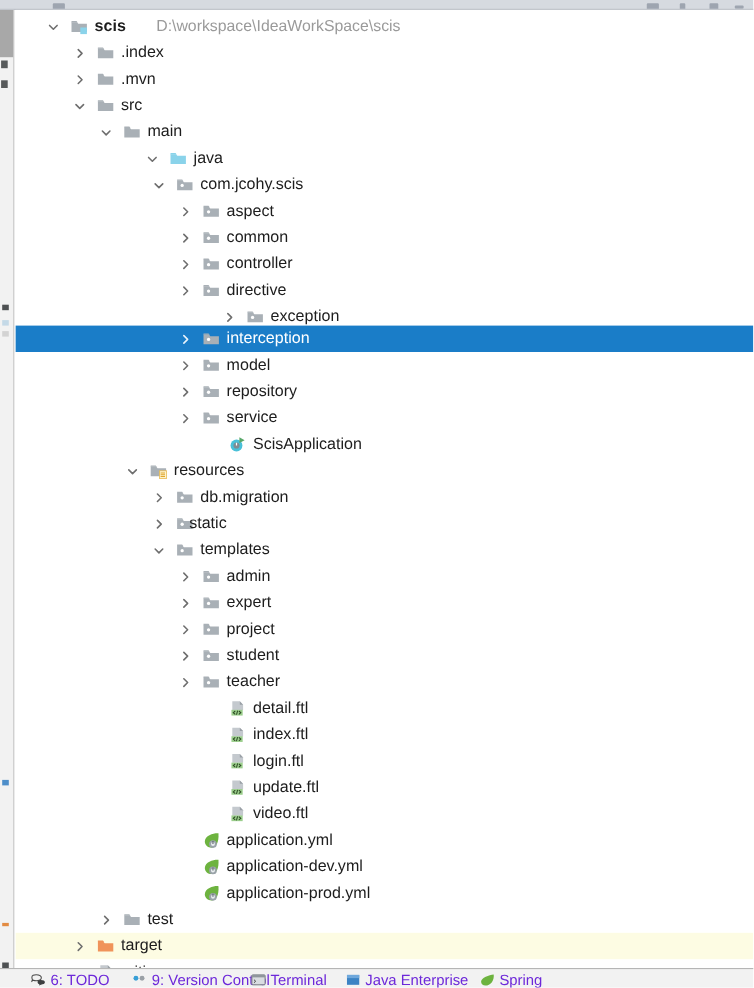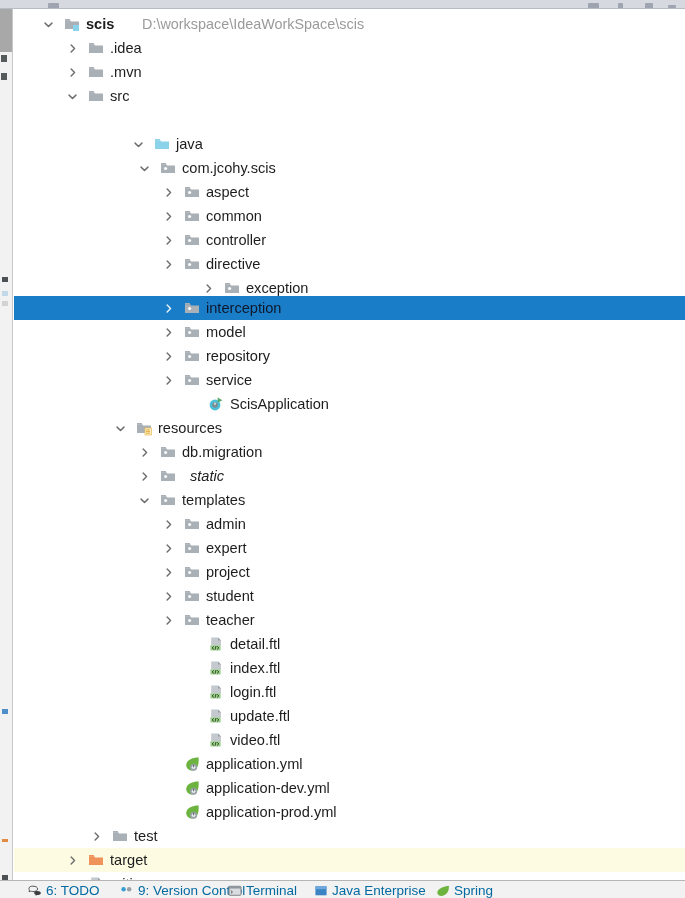--- a/index.html
+++ b/index.html
@@ -82,21 +82,21 @@
     display: flex;
     align-items: center;
     white-space: nowrap;
     font-size: 14.5px;
     color: #1d1d1d;
     cursor: default;
     width: 671px;
   }
   .row.selected {
     background: #1a7dc8;
-    color: #0f172a;
+    color: #ffffff;
   }
   .row.highlight {
     background: #fdfce3;
   }
 
   .twisty {
     position: absolute;
     width: 16px; height: 16px;
     display: flex;
     align-items: center;
@@ -132,21 +132,21 @@
     overflow: hidden;
   }
   .bb-item {
     position: absolute;
     top: 1px;
     height: 17px;
     display: flex;
     align-items: center;
     gap: 4px;
     font-size: 13.5px;
-    color: #0369a1;
+    color: #6d28d9;
     white-space: nowrap;
   }
   .bb-ic { width: 14px; height: 12px; display:block; flex: 0 0 auto; }
 </style>
 </head>
 <body>
 
 <div id="app">
 
   <div class="top-strip">
@@ -191,21 +191,21 @@
           <svg viewBox="0 0 16 16" width="11" height="11">
             <path d="M6 3 L11 8 L6 13" fill="none" stroke="#6e6e6e" stroke-width="2.1" stroke-linecap="round" stroke-linejoin="round"></path>
           </svg>
         </span>
         <span class="ic" style="left: 74px;"><svg viewBox="0 0 16 16" width="16" height="16">
             <g>
               <path d="M1 4.2 L1 13 L15 13 L15 5.6 L7.2 5.6 L6 4.2 Z" fill="#a9b0b6"></path>
               <path d="M1 3.1 L5.6 3.1 L6.6 4.4 L1 4.4 Z" fill="#a9b0b6"></path>
             </g>
           </svg></span>
-        <span class="lbl" style="left: 96px;">.idea</span>
+        <span class="lbl" style="left: 96px;">.index</span>
       </div>
       <div class="row" style="position: absolute; top: 51px; left: 0px;">
         <span class="twisty" style="left: 50px;">
           <svg viewBox="0 0 16 16" width="11" height="11">
             <path d="M6 3 L11 8 L6 13" fill="none" stroke="#6e6e6e" stroke-width="2.1" stroke-linecap="round" stroke-linejoin="round"></path>
           </svg>
         </span>
         <span class="ic" style="left: 74px;"><svg viewBox="0 0 16 16" width="16" height="16">
             <g>
               <path d="M1 4.2 L1 13 L15 13 L15 5.6 L7.2 5.6 L6 4.2 Z" fill="#a9b0b6"></path>
@@ -220,20 +220,34 @@
             <path d="M3 6 L8 11 L13 6" fill="none" stroke="#6e6e6e" stroke-width="2.1" stroke-linecap="round" stroke-linejoin="round"></path>
           </svg>
         </span>
         <span class="ic" style="left: 74px;"><svg viewBox="0 0 16 16" width="16" height="16">
             <g>
               <path d="M1 4.2 L1 13 L15 13 L15 5.6 L7.2 5.6 L6 4.2 Z" fill="#a9b0b6"></path>
               <path d="M1 3.1 L5.6 3.1 L6.6 4.4 L1 4.4 Z" fill="#a9b0b6"></path>
             </g>
           </svg></span>
         <span class="lbl" style="left: 96px;">src</span>
+      </div>
+      <div class="row" style="position: absolute; top: 99px; left: 0px;">
+        <span class="twisty" style="left: 74px;">
+          <svg viewBox="0 0 16 16" width="11" height="11">
+            <path d="M3 6 L8 11 L13 6" fill="none" stroke="#6e6e6e" stroke-width="2.1" stroke-linecap="round" stroke-linejoin="round"></path>
+          </svg>
+        </span>
+        <span class="ic" style="left: 98px;"><svg viewBox="0 0 16 16" width="16" height="16">
+            <g>
+              <path d="M1 4.2 L1 13 L15 13 L15 5.6 L7.2 5.6 L6 4.2 Z" fill="#a9b0b6"></path>
+              <path d="M1 3.1 L5.6 3.1 L6.6 4.4 L1 4.4 Z" fill="#a9b0b6"></path>
+            </g>
+          </svg></span>
+        <span class="lbl" style="left: 120px;">main</span>
       </div>
       <div class="row" style="position: absolute; top: 123px; left: 0px; margin-left: 18px;">
         <span class="twisty" style="left: 98px;">
           <svg viewBox="0 0 16 16" width="11" height="11">
             <path d="M3 6 L8 11 L13 6" fill="none" stroke="#6e6e6e" stroke-width="2.1" stroke-linecap="round" stroke-linejoin="round"></path>
           </svg>
         </span>
         <span class="ic" style="left: 122px;"><svg viewBox="0 0 16 16" width="16" height="16">
             <g>
               <path d="M1 4.2 L1 13 L15 13 L15 5.6 L7.2 5.6 L6 4.2 Z" fill="#8ad3ea"></path>
@@ -438,21 +452,21 @@
             <path d="M6 3 L11 8 L6 13" fill="none" stroke="#6e6e6e" stroke-width="2.1" stroke-linecap="round" stroke-linejoin="round"></path>
           </svg>
         </span>
         <span class="ic" style="left: 146px;"><svg viewBox="0 0 16 16" width="16" height="16">
             <g>
               <path d="M1 4.2 L1 13 L15 13 L15 5.6 L7.2 5.6 L6 4.2 Z" fill="#a9b0b6"></path>
               <path d="M1 3.1 L5.6 3.1 L6.6 4.4 L1 4.4 Z" fill="#a9b0b6"></path>
             </g>
             <circle cx="5.6" cy="8.6" r="1.5" fill="#ffffff"></circle>
           </svg></span>
-        <span class="lbl" style="left: 176px; font-style: italic;">static</span>
+        <span class="lbl" style="left: 158px;">static</span>
       </div>
       <div class="row" style="position: absolute; top: 479px; left: 0px;">
         <span class="twisty" style="left: 122px;">
           <svg viewBox="0 0 16 16" width="11" height="11">
             <path d="M3 6 L8 11 L13 6" fill="none" stroke="#6e6e6e" stroke-width="2.1" stroke-linecap="round" stroke-linejoin="round"></path>
           </svg>
         </span>
         <span class="ic" style="left: 146px;"><svg viewBox="0 0 16 16" width="16" height="16">
             <g>
               <path d="M1 4.2 L1 13 L15 13 L15 5.6 L7.2 5.6 L6 4.2 Z" fill="#a9b0b6"></path>

